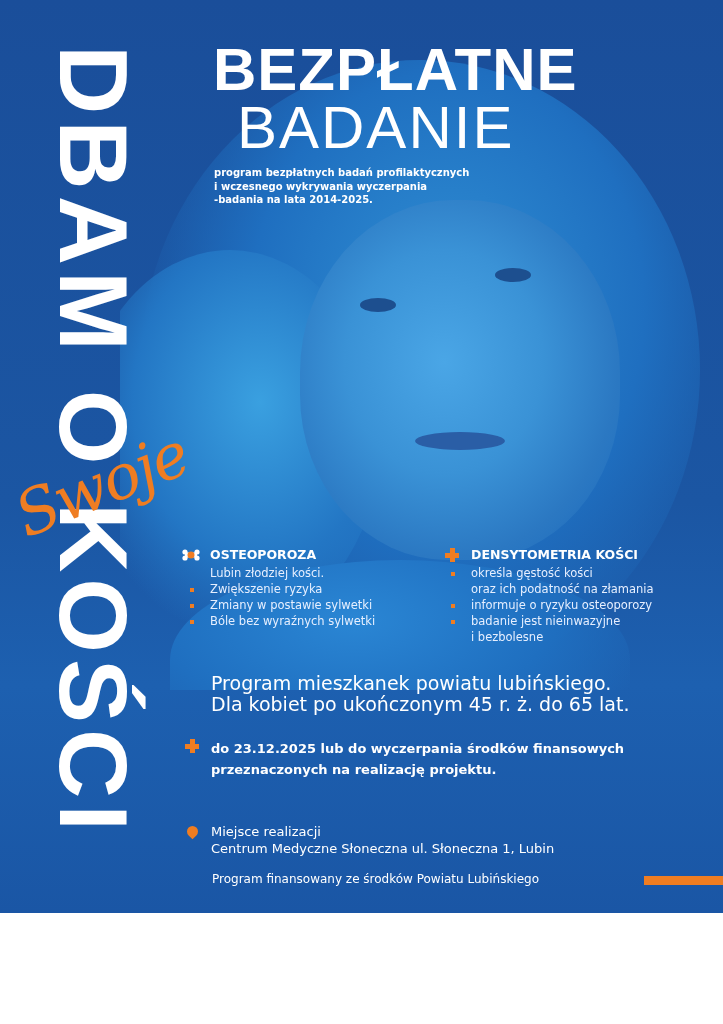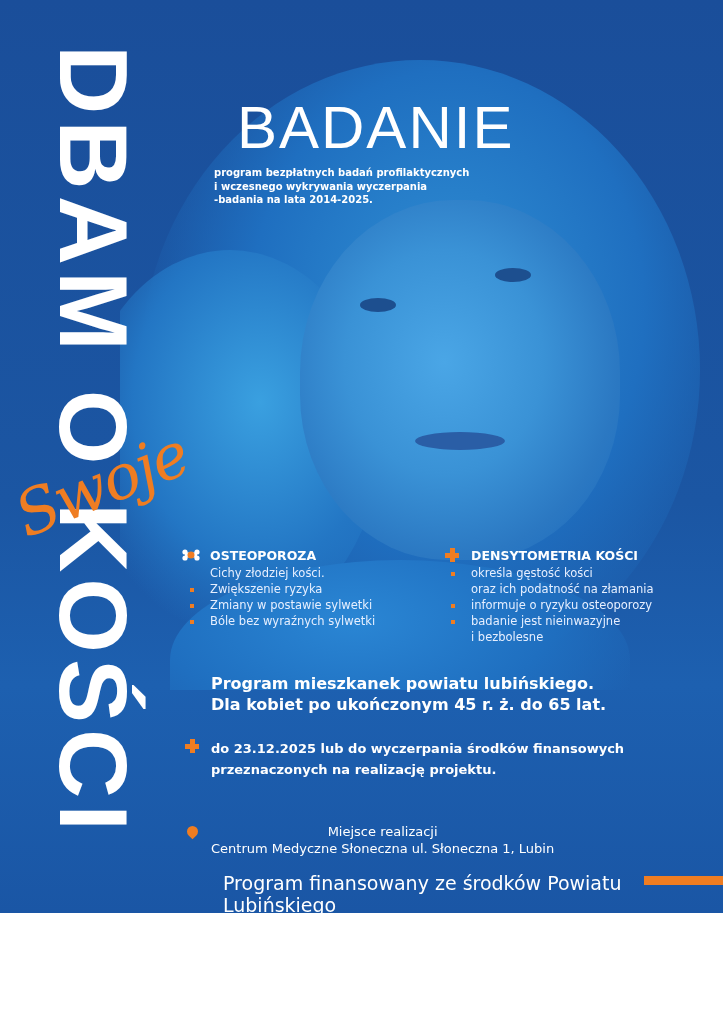--- a/index.html
+++ b/index.html
@@ -28,42 +28,42 @@
   .title1 { position:absolute; left:213px; top:40px; font-family:"Liberation Sans", sans-serif; font-weight:bold;
     font-size:60px; line-height:60px; color:#ffffff; letter-spacing:1px; }
   .title2 { position:absolute; left:213px; top:98px; font-family:"Liberation Sans", sans-serif; font-weight:normal;
     font-size:60px; line-height:60px; color:#ffffff; letter-spacing:2px;margin-left:24px; }
   .sub { position:absolute; left:214px; top:166px; font-family:"DejaVu Sans", sans-serif; font-weight:bold; font-size:10px;
     line-height:13.5px; color:#ffffff; }
 
   .col { position:absolute; color:#ffffff; }
   .col-left { left:182px; top:547px; width:250px; }
   .col-right { left:443px; top:547px; width:270px; }
-  .col-head { display:flex; align-items:center; font-weight:bold; font-size:12.5px; margin-bottom:2px; }
+  .col-head { display:flex; align-items:flex-start; font-weight:bold; font-size:12.5px; margin-bottom:2px; }
   .col-head .ic { width:18px; height:16px; margin-right:10px; position:relative; }
   .col ul { list-style:none; margin:0; padding:0; }
   .col li { position:relative; padding-left:28px; font-size:11.5px; line-height:16px; color:#e6efff; }
   .col li.dot::before { content:""; position:absolute; left:8px; top:7px; width:4px; height:4px; background:#ef7d22; }
 
   .bone { position:absolute; left:0; top:2px; width:18px; height:12px; }
   .plus { position:absolute; left:2px; top:1px; width:14px; height:14px; }
   .plus::before, .plus::after { content:""; position:absolute; background:#ef7d22; }
   .plus::before { left:4.5px; top:0; width:5px; height:14px; }
   .plus::after { left:0; top:4.5px; width:14px; height:5px; }
 
-  .prog { position:absolute; left:211px; top:673px; color:#ffffff; font-weight:bold; font-size:16px; line-height:21px; }
+  .prog { position:absolute; left:211px; top:673px; color:#ffffff; font-weight:normal; font-size:19px; line-height:21px; }
   .real { position:absolute; left:185px; top:738px; color:#ffffff; }
   .real .plus { left:0; top:1px; }
   .real .lbl { padding-left:26px; font-size:12.5px; line-height:17px; color:#e6efff; }
   .real .val { padding-left:26px; font-weight:bold; font-size:13px; line-height:21px; }
 
   .place { position:absolute; left:185px; top:823px; color:#ffffff; }
   .pin { position:absolute; left:2px; top:3px; width:11px; height:11px; background:#ef7d22; border-radius:50% 50% 50% 0; transform:rotate(-45deg); }
-  .place .t { padding-left:26px; font-size:13px; line-height:17px;text-align:center; }
-  .fin { position:absolute; left:223px; top:872px; color:#ffffff; font-size:19px; }
+  .place .t { padding-left:26px; font-size:13px; line-height:17px; }
+  .fin { position:absolute; left:212px; top:872px; color:#ffffff; font-size:12px; }
   .bar { position:absolute; left:644px; top:876px; width:79px; height:9px; background:#ef7d22; }
 
   .footer { position:absolute; left:0; top:913px; width:723px; height:111px; background:#ffffff; }
 </style>
 </head>
 <body>
 
 <div class="poster">
   <div class="photo">
     <div class="hair h1"></div>
@@ -73,20 +73,21 @@
     <div class="eye e1"></div>
     <div class="eye e2"></div>
     <div class="lips"></div>
   </div>
 
   <div class="vert">
     <span>DBAM O KOŚCI</span>
   </div>
   <div class="swoje">Swoje</div>
 
+  <div class="title1">BEZPŁATNE</div>
   <div class="title2">BADANIE</div>
   <div class="sub">
     <div>program bezpłatnych badań profilaktycznych</div>
     <div>i wczesnego wykrywania wyczerpania</div>
     <div>-badania na lata 2014-2025.</div>
   </div>
 
   <div class="col col-left">
     <div class="col-head">
       <span class="ic">
@@ -95,21 +96,21 @@
             <circle cx="3" cy="9" r="2.6" fill="#fff"></circle>
             <circle cx="15" cy="3" r="2.6" fill="#fff"></circle>
             <circle cx="15" cy="9" r="2.6" fill="#fff"></circle>
             <rect x="3" y="3.5" width="12" height="5" fill="#fff"></rect>
             <circle cx="9" cy="6" r="3.5" fill="#ef7d22"></circle>
           </svg>
       </span>
       <span>OSTEOPOROZA</span>
     </div>
     <ul>
-      <li>Cichy złodziej kości.</li>
+      <li>Lubin złodziej kości.</li>
       <li class="dot">Zwiększenie ryzyka</li>
       <li class="dot">Zmiany w postawie sylwetki</li>
       <li class="dot">Bóle bez wyraźnych sylwetki</li>
     </ul>
   </div>
 
   <div class="col col-right">
     <div class="col-head">
       <span class="ic">
           <span class="plus"></span>

